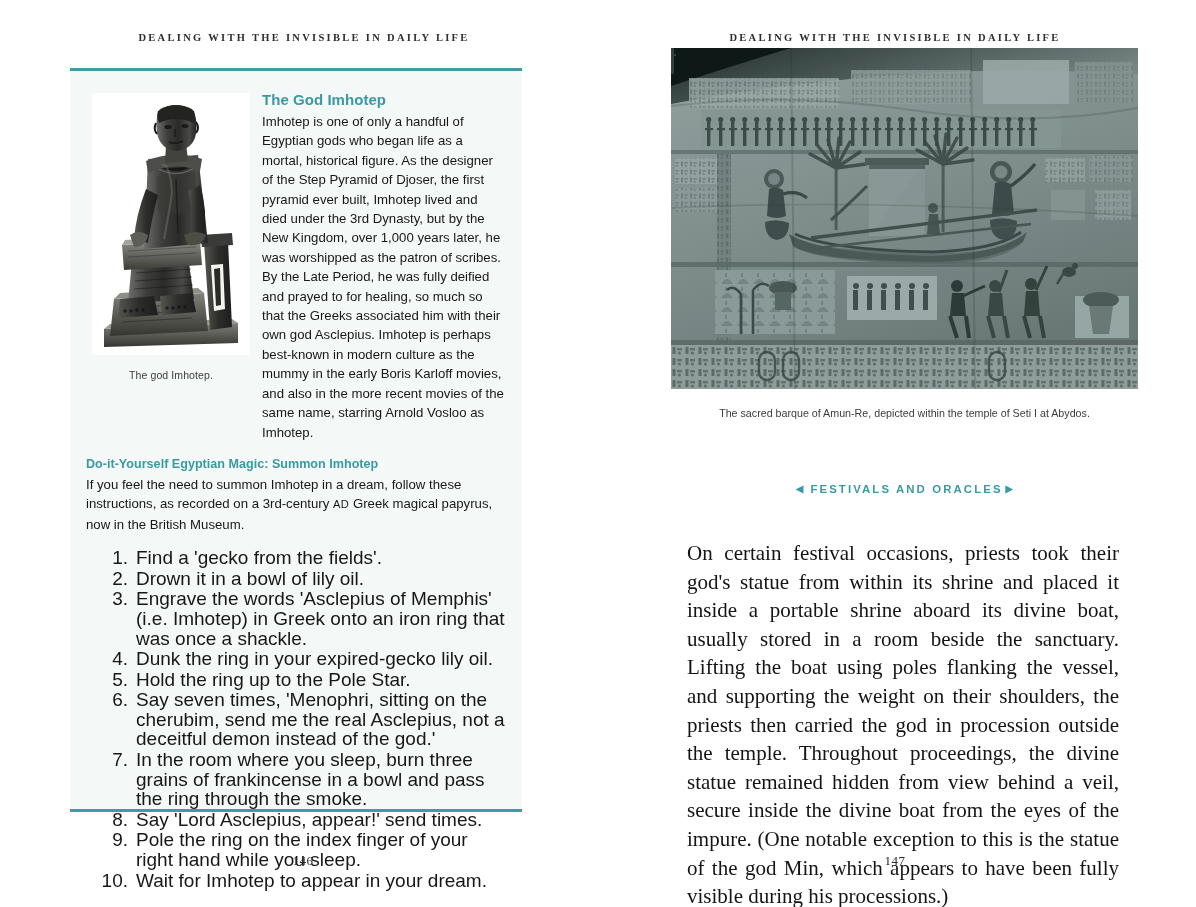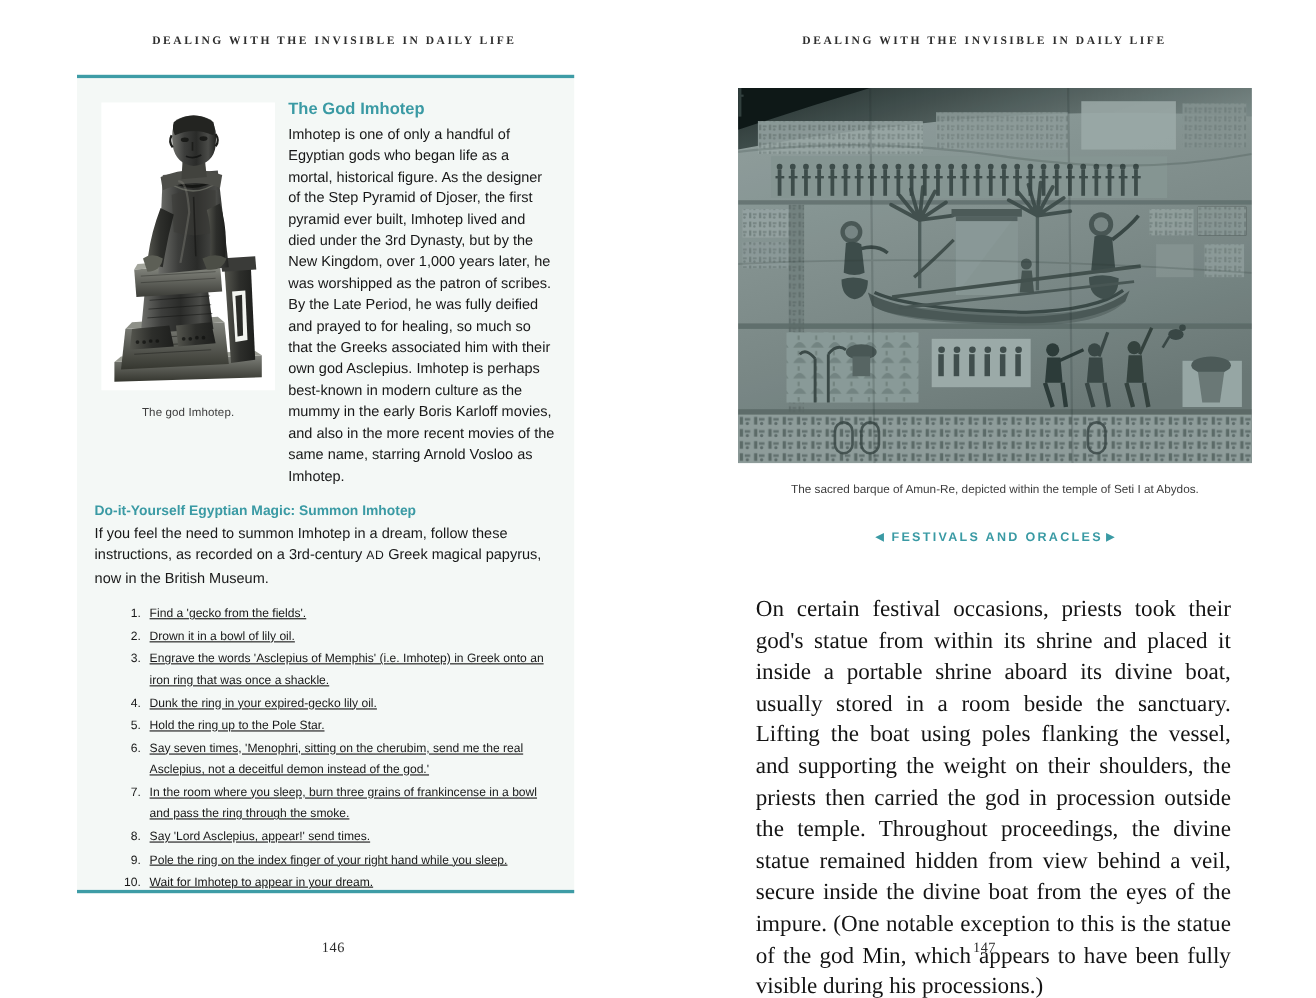--- a/index.html
+++ b/index.html
@@ -139,41 +139,40 @@
   }
 
   .fb-list {
     margin: 14px 0 0 0;
     padding: 0;
     list-style: none;
     counter-reset: step;
   }
   .fb-list li {
     position: relative;
-    font-size: 11px;
+    font-size: 19px;
     line-height: 19.6px;
     color: #171717;
     padding-left: 50px;
     margin-bottom: 1px;
-    text-decoration: underline;
   }
   .fb-list li::before {
     counter-increment: step;
     content: counter(step) ".";
     position: absolute;
     left: 0;
     width: 42px;
     text-align: right;
   }
 
   
   .relief-figure {
     position: absolute;
     left: 73px;
-    top: 80px;
+    top: 48px;
     width: 467px;
   }
   .relief-img {
     width: 467px;
     height: 341px;
     display: block;
     position: relative;
     overflow: hidden;
     background: #8d9a99;
   }

